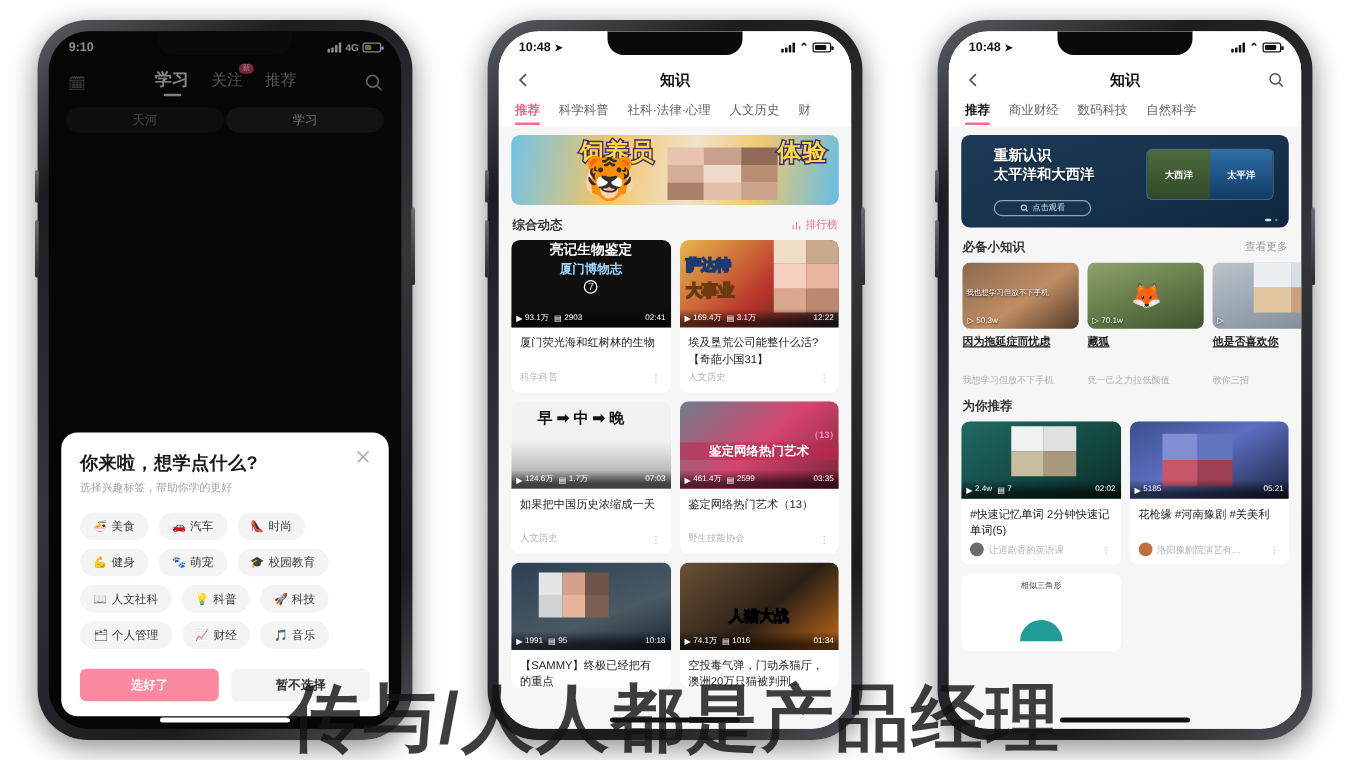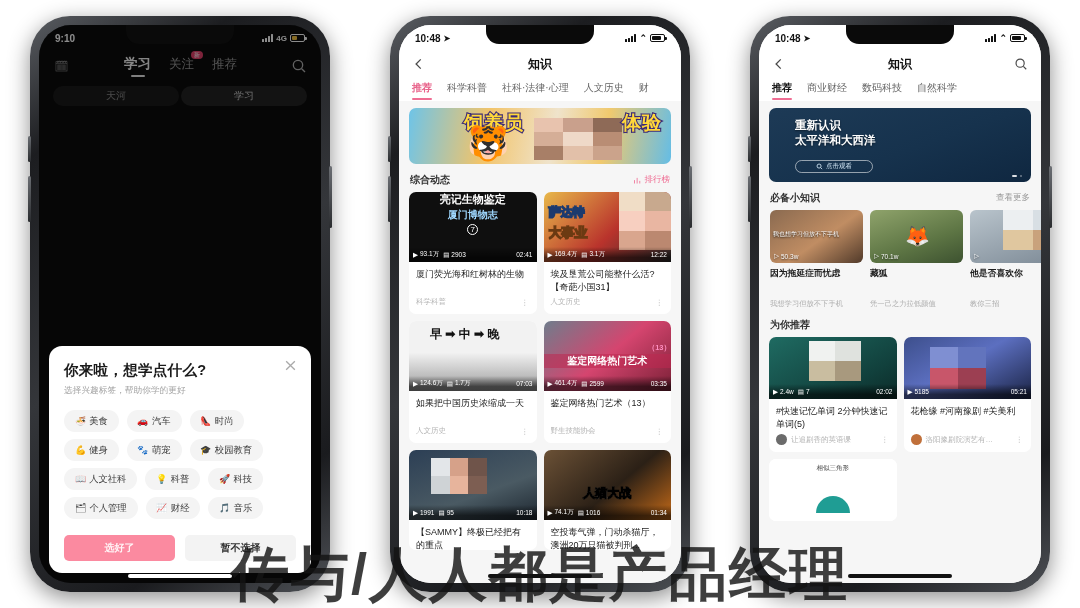--- a/index.html
+++ b/index.html
@@ -145,21 +145,21 @@
   .b3img .half { flex:1; display:flex; align-items:center; justify-content:center; font-size:7.5px; color:#fff; font-weight:bold; }
   .dots3 { position:absolute; right:9px; bottom:5px; display:flex; gap:3px; align-items:center; }
   .dots3 i { width:5px; height:2px; border-radius:1px; background:rgba(255,255,255,.85); display:block; }
   .dots3 i.s { width:2px; background:rgba(255,255,255,.4); }
 
   .hscroll { display:flex; gap:7px; padding:0 0 0 11px; overflow:hidden; }
   .hcard { width:93px; flex:0 0 auto; }
   .hthumb { height:53px; border-radius:6px; overflow:hidden; position:relative; }
   .hplay { position:absolute; left:4px; bottom:3px; font-size:6.5px; color:#fff; display:flex; align-items:center; gap:2px;
            text-shadow:0 1px 2px rgba(0,0,0,.7); }
-  .ht { font-size:8.8px; color:#1d1d1d; font-weight:bold; margin-top:5px; white-space:nowrap; overflow:hidden; }
+  .ht { font-size:8.8px; color:#1d1d1d; font-weight:bold; margin-top:5px; white-space:nowrap; overflow:hidden;text-decoration:underline; }
   .hs { font-size:7.3px; color:#aeaeae; margin-top:19px; white-space:nowrap; overflow:hidden; }
 
   .grid3 { display:grid; grid-template-columns:1fr 1fr; gap:7px; padding:0 10px; }
 
   .wm { position:absolute; left:0; right:0; bottom:-6px; text-align:center;
         font-size:58px; font-weight:bold; color:rgba(20,20,20,.82); letter-spacing:2px;
         white-space:nowrap; z-index:40; pointer-events:none; }
 </style>
 </head>
 <body>
@@ -547,20 +547,24 @@
             <div>重新认识</div>
             <div>太平洋和大西洋</div>
           </div>
           <div class="b3btn">
             <svg width="7" height="7" viewBox="0 0 24 24" fill="none" stroke="#cfe3f2" stroke-width="3">
               <circle cx="10.5" cy="10.5" r="7"></circle>
                 <path d="M16 16l5 5"></path>
             </svg>
             <span>点击观看</span>
           </div>
+          <div class="b3img">
+            <div class="half" style="background:linear-gradient(180deg,#4f6b3c,#2f4a28)">大西洋</div>
+            <div class="half" style="background:linear-gradient(180deg,#2e6fa8,#123a63)">太平洋</div>
+          </div>
           <div class="dots3">
               <i></i>
               <i class="s"></i>
             </div>
         </div>
 
         <div class="sect">
           <span class="st">必备小知识</span>
           <span class="more">
             <span>查看更多</span>

